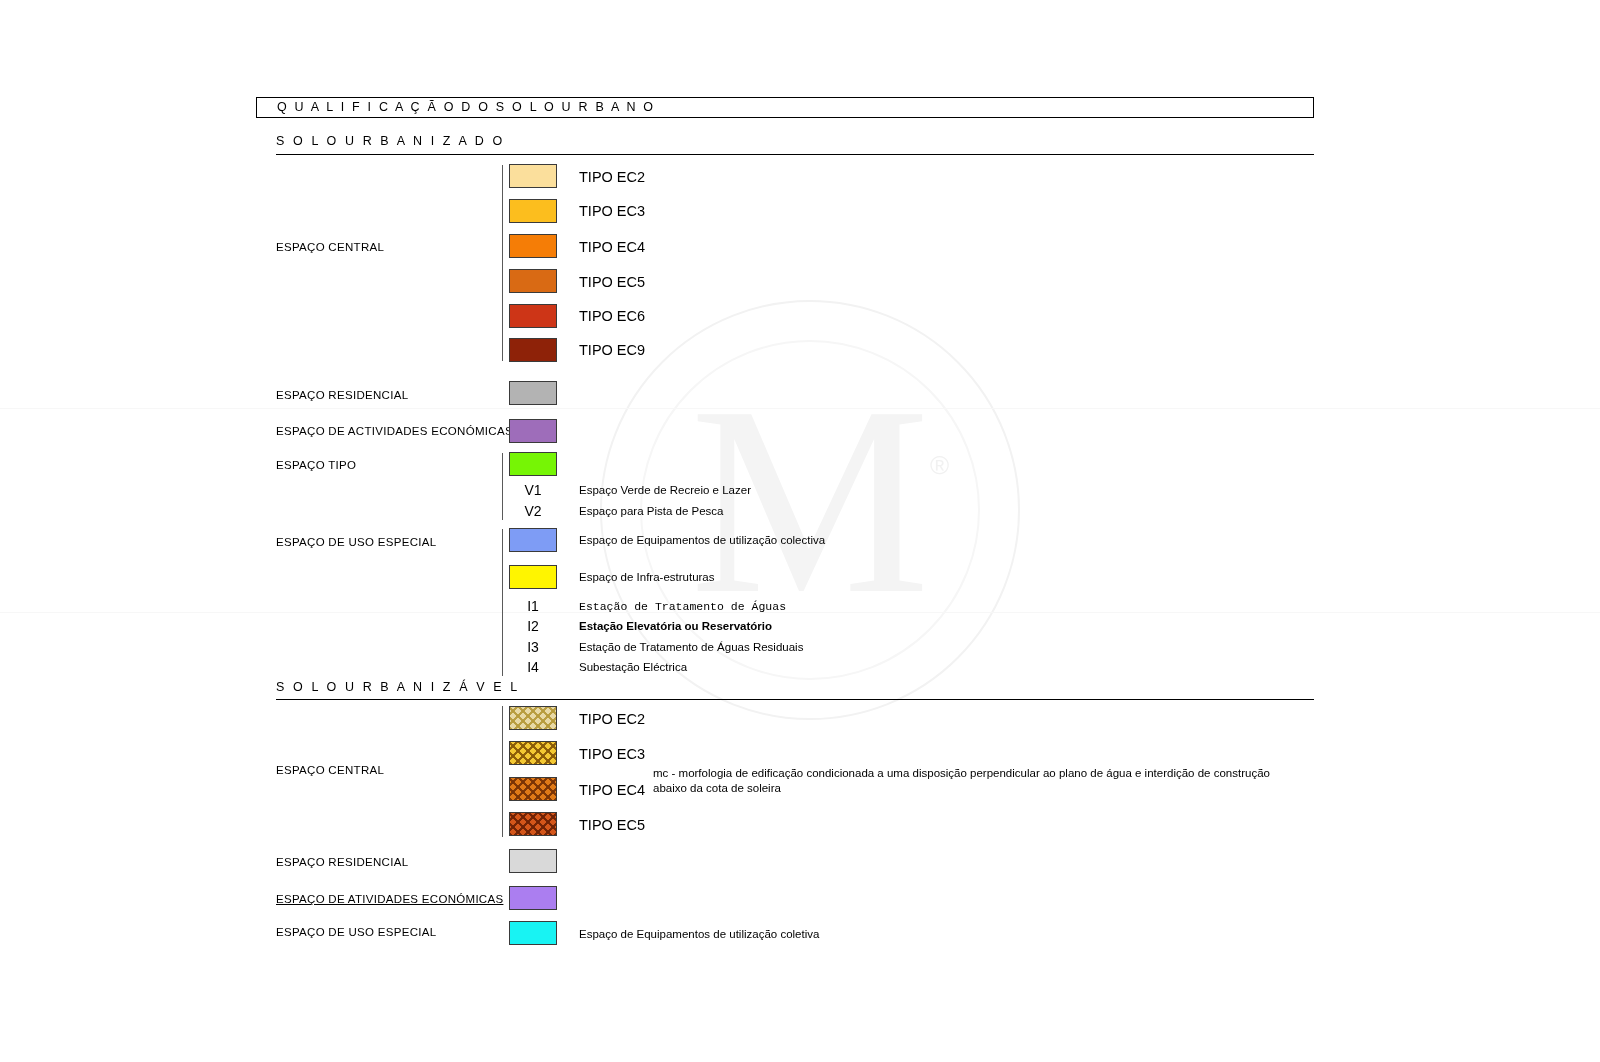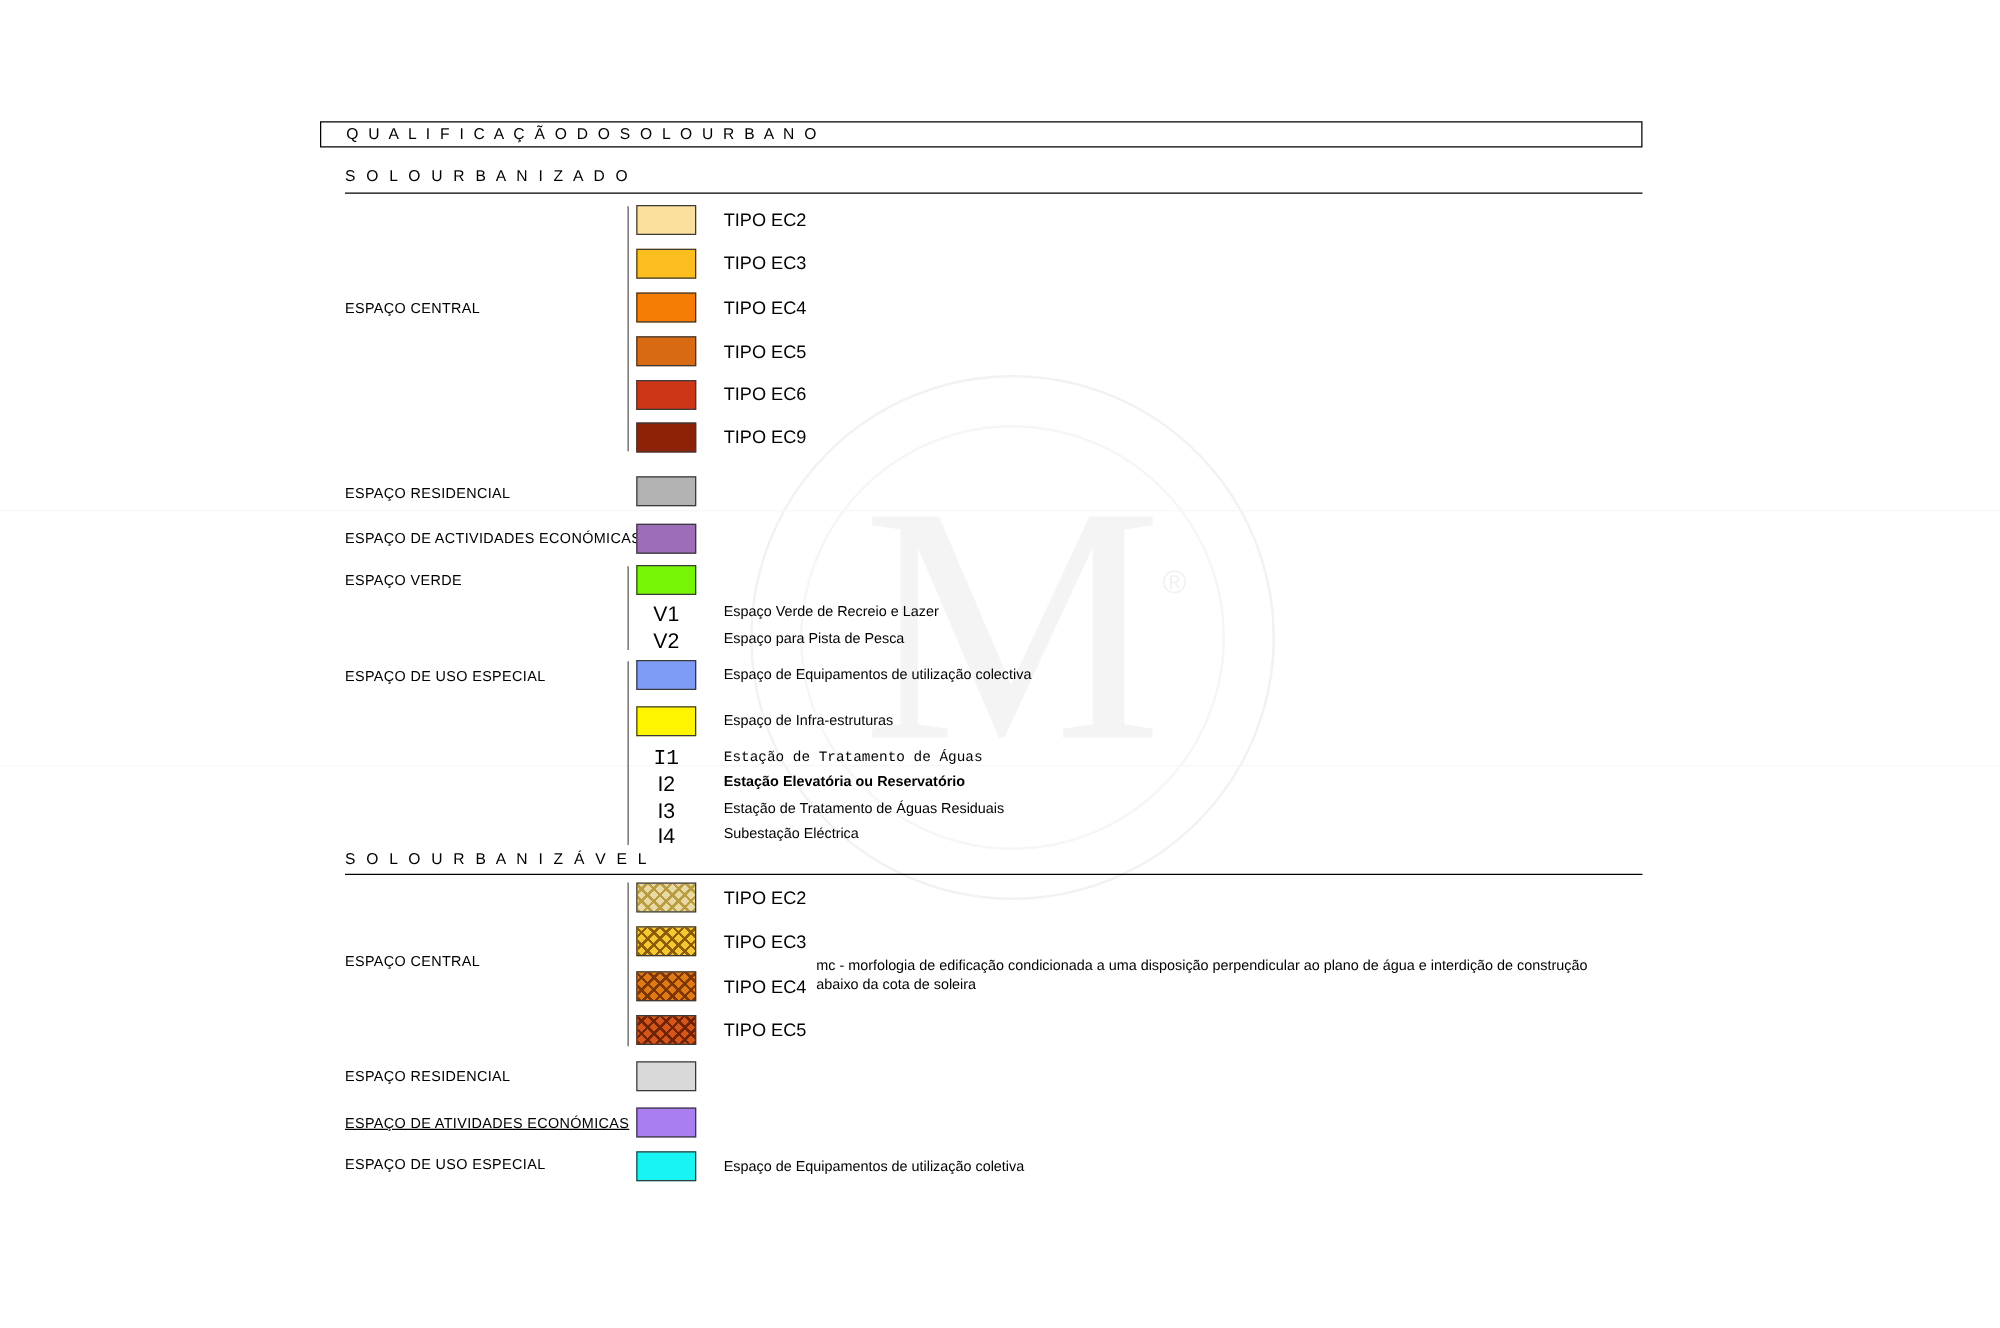--- a/index.html
+++ b/index.html
@@ -152,21 +152,21 @@
     font-size: 14.5px;
     white-space: nowrap;
   }
 
   
   .code-label {
     position: absolute;
     left: 509px;
     width: 48px;
     text-align: center;
-    font-size: 17px;
+    font-size: 14px;
     white-space: nowrap;
   }
 
   
   .desc {
     position: absolute;
     left: 579px;
     font-size: 11.5px;
     white-space: nowrap;
   }
@@ -217,40 +217,40 @@
 
   <div class="swatch" style="top:338px; background:#8e2208;"></div>
   <div class="tipo-label" style="top:342px;">TIPO EC9</div>
 
   <div class="cat-label" style="top:389px;">ESPAÇO RESIDENCIAL</div>
   <div class="swatch" style="top:381px; background:#b3b3b3;"></div>
 
   <div class="cat-label" style="top:425px;">ESPAÇO DE ACTIVIDADES ECONÓMICAS</div>
   <div class="swatch" style="top:419px; background:#9e6dba;"></div>
 
-  <div class="cat-label" style="top:459px;">ESPAÇO VERDE</div>
+  <div class="cat-label" style="top:459px;">ESPAÇO TIPO</div>
   <div class="vline" style="top:453px; height:67px;"></div>
   <div class="swatch" style="top:452px; background:#76f505;"></div>
 
   <div class="code-label" style="top:482px;">V1</div>
   <div class="desc" style="top:484px;">Espaço Verde de Recreio e Lazer</div>
 
   <div class="code-label" style="top:503px;">V2</div>
   <div class="desc" style="top:505px;">Espaço para Pista de Pesca</div>
 
   <div class="cat-label" style="top:536px;">ESPAÇO DE USO ESPECIAL</div>
   <div class="vline" style="top:529px; height:147px;"></div>
 
   <div class="swatch" style="top:528px; background:#7e9cf5;"></div>
   <div class="desc" style="top:534px;">Espaço de Equipamentos de utilização colectiva</div>
 
   <div class="swatch" style="top:565px; background:#fff500;"></div>
   <div class="desc" style="top:571px;">Espaço de Infra-estruturas</div>
 
-  <div class="code-label" style="top:598px;font-family:Liberation Mono, monospace;">I1</div>
+  <div class="code-label" style="top:598px;">I1</div>
   <div class="desc" style="top:600px;font-family:Liberation Mono, monospace;">Estação de Tratamento de Águas</div>
 
   <div class="code-label" style="top:618px;">I2</div>
   <div class="desc" style="top:620px;font-weight:bold;">Estação Elevatória ou Reservatório</div>
 
   <div class="code-label" style="top:639px;">I3</div>
   <div class="desc" style="top:641px;">Estação de Tratamento de Águas Residuais</div>
 
   <div class="code-label" style="top:659px;">I4</div>
   <div class="desc" style="top:661px;">Subestação Eléctrica</div>

